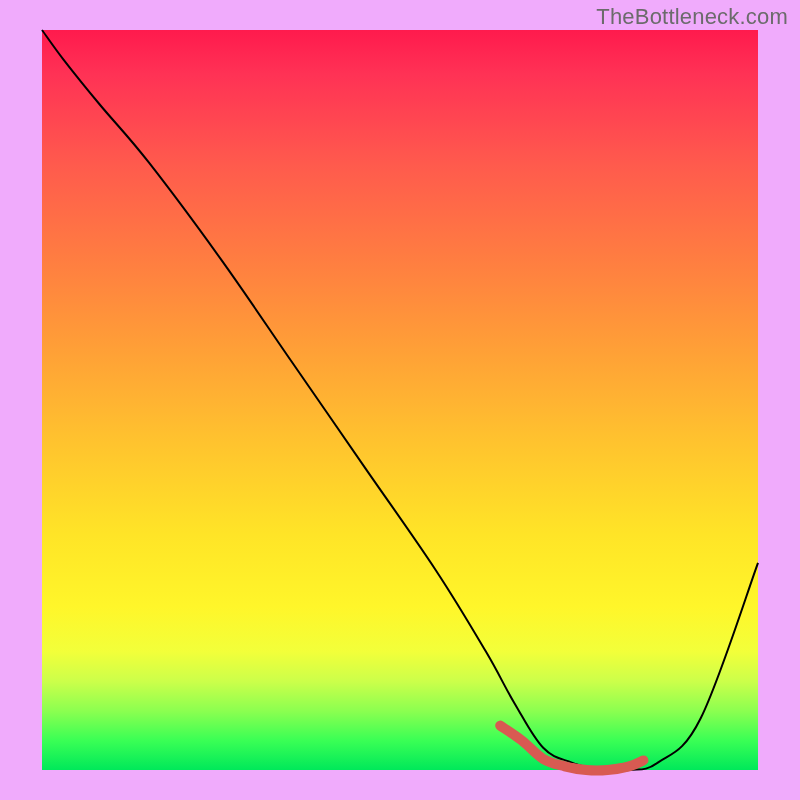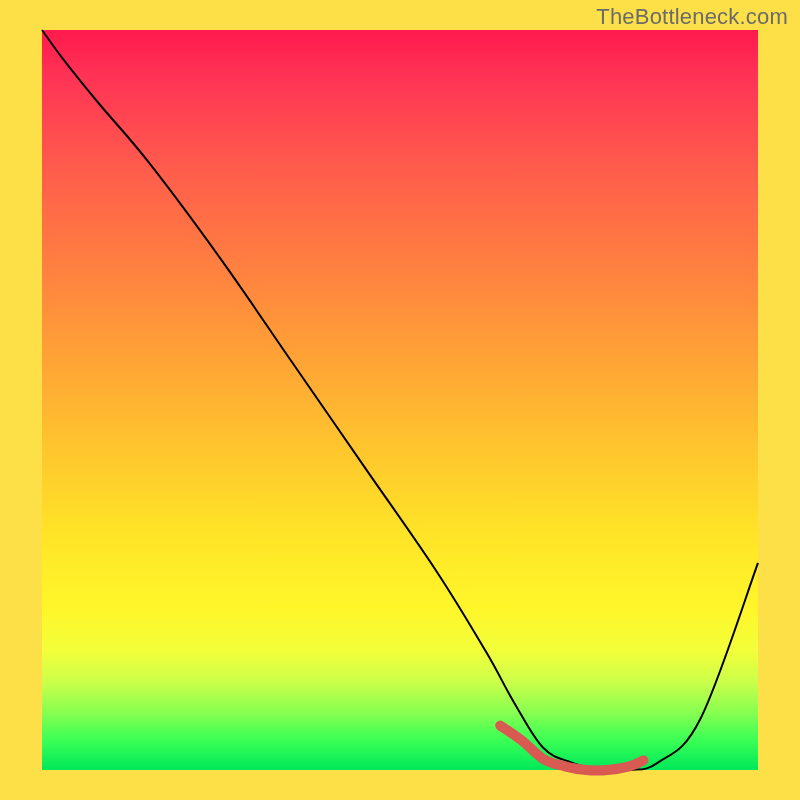--- a/index.html
+++ b/index.html
@@ -10,21 +10,21 @@
     background: #000;
     overflow: hidden;
     font-family: Arial, Helvetica, sans-serif;
   }
   .frame {
     position: absolute;
     left: 0;
     top: 0;
     width: 800px;
     height: 800px;
-    background: #fde047;
+    background: #f0abfc;
   }
   .plot {
     position: absolute;
     left: 42px;
     top: 30px;
     width: 716px;
     height: 740px;
     
     background: linear-gradient(
       to bottom,

